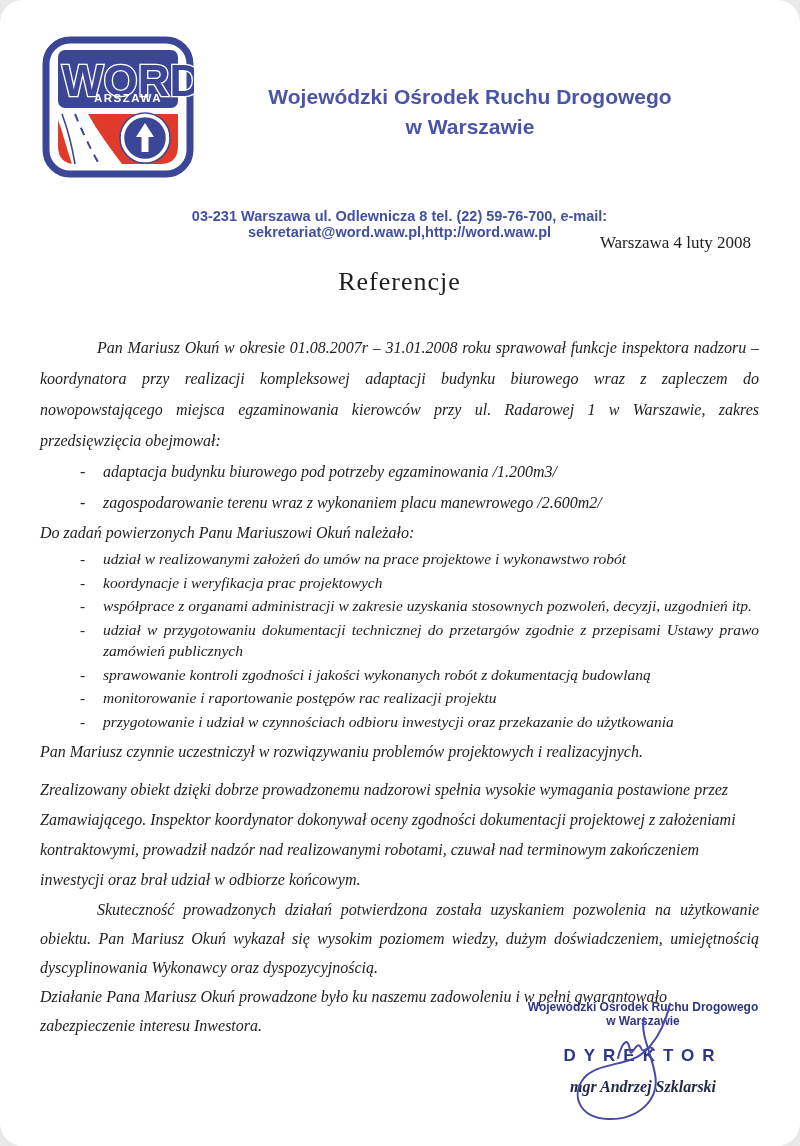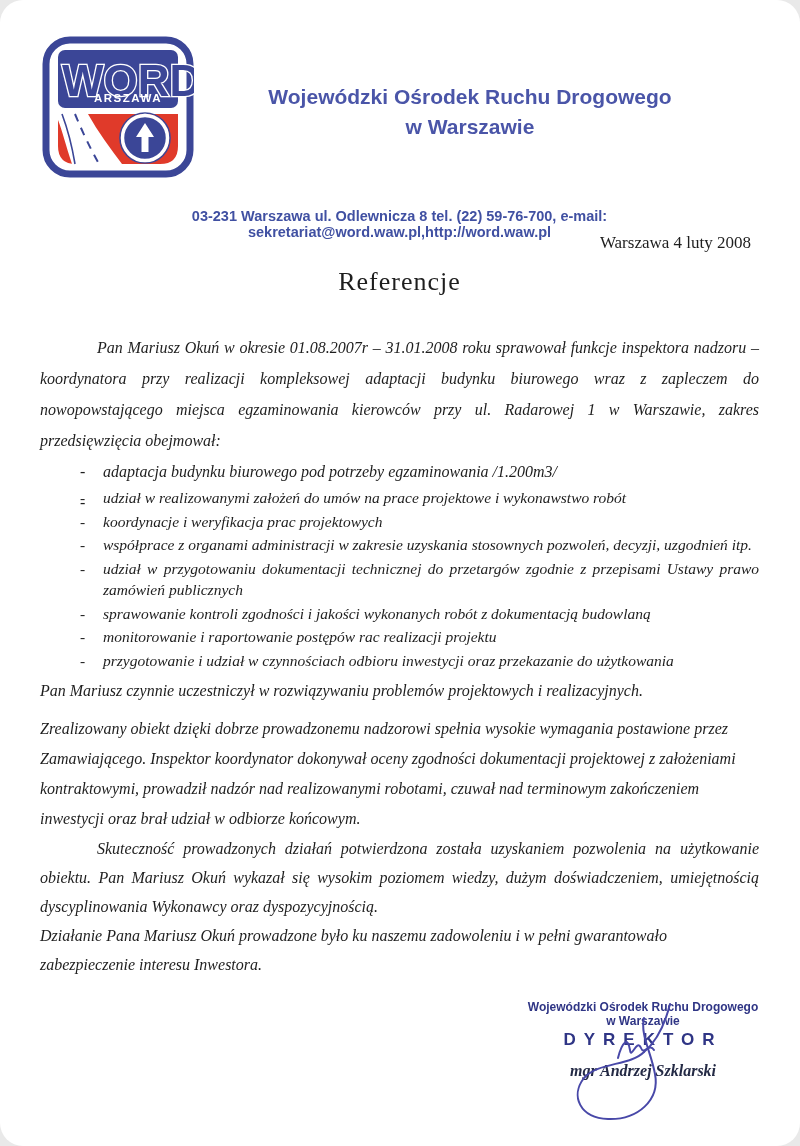--- a/index.html
+++ b/index.html
@@ -106,21 +106,21 @@
   .stamp-line1, .stamp-line2 {
     text-align: center;
     font-family: "Liberation Sans", sans-serif;
     font-weight: bold;
     color: #2f3585;
     font-size: 12px;
     line-height: 14px;
   }
   .stamp-line2 { margin-top: 0; }
   .stamp-role {
-    margin-top: 2px;
+    margin-top: 18px;
     text-align: center;
     font-family: "Liberation Sans", sans-serif;
     font-weight: bold;
     font-size: 17px;
     letter-spacing: 8px;
     color: #2f3585;
     line-height: 20px;
   }
   .signer-name {
     margin-top: 12px;
@@ -181,23 +181,25 @@
 
     <p class="p p-intro">Pan Mariusz Okuń w okresie 01.08.2007r – 31.01.2008 roku sprawował funkcje inspektora nadzoru – koordynatora przy realizacji kompleksowej adaptacji budynku biurowego wraz z zapleczem do nowopowstającego miejsca egzaminowania kierowców przy ul. Radarowej 1 w Warszawie, zakres przedsięwzięcia obejmował:</p>
 
     <ul class="dash-list scope-list">
       <li>
         <span class="dash">-</span>
         <span>adaptacja budynku biurowego pod potrzeby egzaminowania /1.200m3/</span>
       </li>
       <li>
         <span class="dash">-</span>
+        <span>zagospodarowanie terenu wraz z wykonaniem placu manewrowego /2.600m2/</span>
       </li>
     </ul>
 
+    <p class="p tasks-heading">Do zadań powierzonych Panu Mariuszowi Okuń należało:</p>
 
     <ul class="dash-list task-list">
       <li>
         <span class="dash">-</span>
         <span>udział w realizowanymi założeń do umów na prace projektowe i wykonawstwo robót</span>
       </li>
       <li>
         <span class="dash">-</span>
         <span>koordynacje i weryfikacja prac projektowych</span>
       </li>

